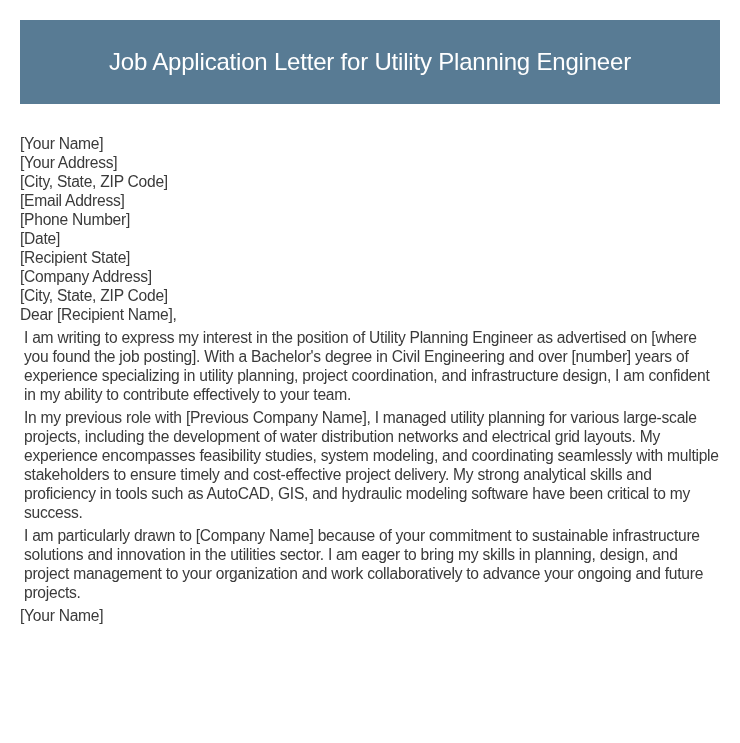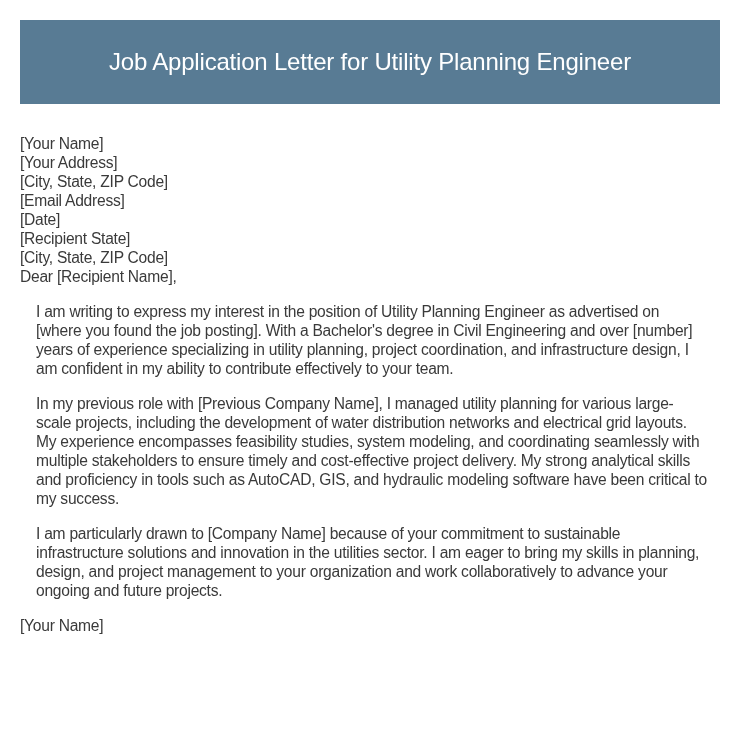--- a/index.html
+++ b/index.html
@@ -14,36 +14,38 @@
     }
     .header h1 {
       margin: 0; font-weight: normal; font-size: 24px; letter-spacing: -0.2px;
       font-family: "Liberation Sans", sans-serif;
     }
     .letter {
       position: absolute; left: 20px; top: 134px; width: 704px;
       color: #3a3a3a; font-size: 15.6px; line-height: 19px;
       letter-spacing: -0.25px;
     }
-    .letter p { margin: 16px; }
+    .letter p { margin: 4px; }
     .letter .line { display: block; }
   </style>
 </head>
 <body>
 
 <div class="header">
   <h1>Job Application Letter for Utility Planning Engineer</h1>
 </div>
 
 <div class="letter">
   <span class="line">[Your Name]</span>
   <span class="line">[Your Address]</span>
   <span class="line">[City, State, ZIP Code]</span>
   <span class="line">[Email Address]</span>
+  <span class="line">[Phone Number]</span>
   <span class="line">[Date]</span>
   <span class="line">[Recipient State]</span>
+  <span class="line">[Company Address]</span>
   <span class="line">[City, State, ZIP Code]</span>
   <span class="line">Dear [Recipient Name],</span>
   <p>I am writing to express my interest in the position of Utility Planning Engineer as advertised on [where you found the job posting]. With a Bachelor's degree in Civil Engineering and over [number] years of experience specializing in utility planning, project coordination, and infrastructure design, I am confident in my ability to contribute effectively to your team.</p>
   <p>In my previous role with [Previous Company Name], I managed utility planning for various large-scale projects, including the development of water distribution networks and electrical grid layouts. My experience encompasses feasibility studies, system modeling, and coordinating seamlessly with multiple stakeholders to ensure timely and cost-effective project delivery. My strong analytical skills and proficiency in tools such as AutoCAD, GIS, and hydraulic modeling software have been critical to my success.</p>
   <p>I am particularly drawn to [Company Name] because of your commitment to sustainable infrastructure solutions and innovation in the utilities sector. I am eager to bring my skills in planning, design, and project management to your organization and work collaboratively to advance your ongoing and future projects.</p>
   <span class="line">[Your Name]</span>
 </div>
 
 </body></html>

